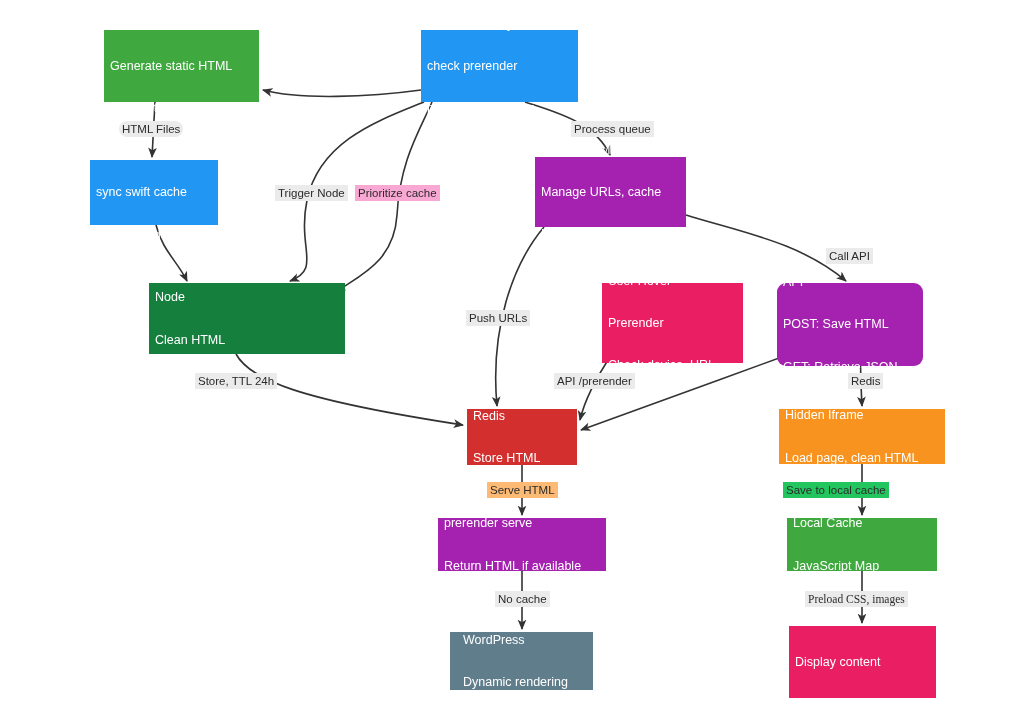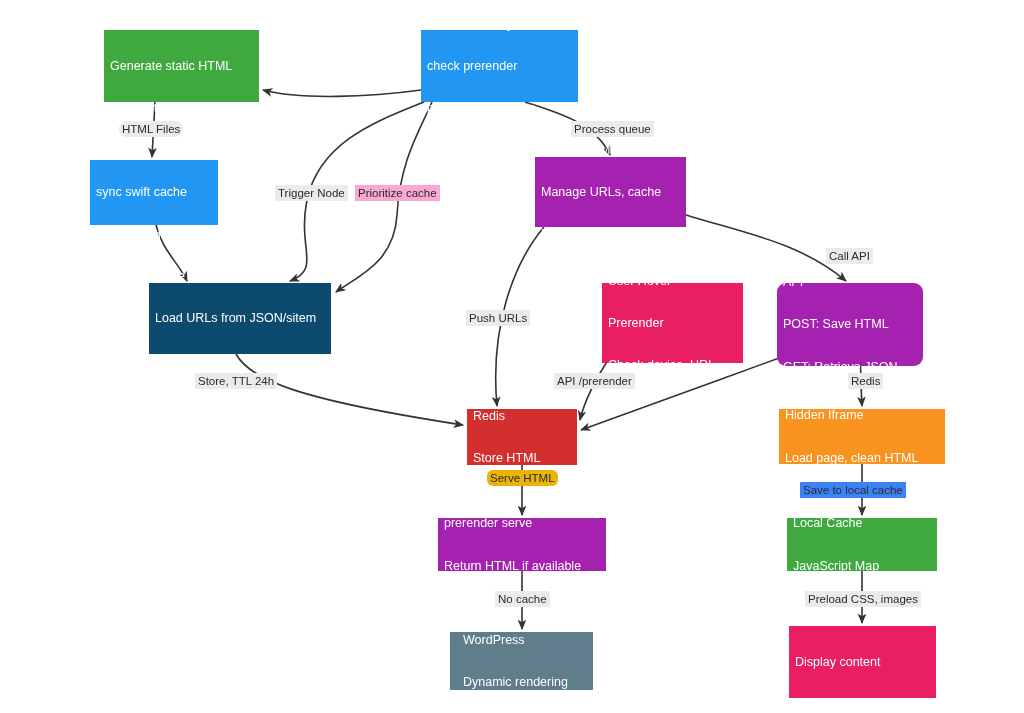--- a/index.html
+++ b/index.html
@@ -96,23 +96,22 @@
       <div class="node" style="left: 90px; top: 160px; width: 128px; height: 65px; background: rgb(33, 150, 243);">
         <div class="nline">Cron Job</div>
         <div class="nline">sync swift cache</div>
         <div class="nline">run prerender</div>
       </div>
       <div class="node" style="left: 535px; top: 157px; width: 151px; height: 70px; background: rgb(165, 33, 176);">
         <div class="nline">Prerender Manager</div>
         <div class="nline">Manage URLs, cache</div>
         <div class="nline">Log activity</div>
       </div>
-      <div class="node" style="left: 149px; top: 283px; width: 182px; height: 71px; background: #0c4a6e;">
+      <div class="node" style="left: 149px; top: 283px; width: 196px; height: 71px; background: #15803d;">
         <div class="nline">Node</div>
-        <div class="nline">Load URLs from JSON/sitem</div>
         <div class="nline">Clean HTML</div>
       </div>
       <div class="node" style="left: 602px; top: 283px; width: 141px; height: 80px; background: rgb(233, 30, 99);">
         <div class="nline">User Hover</div>
         <div class="nline">Prerender</div>
         <div class="nline">Check device, URL</div>
       </div>
       <div class="node" style="left: 777px; top: 283px; width: 146px; height: 83px; background: rgb(165, 33, 176); border-radius: 9px;">
         <div class="nline">API</div>
         <div class="nline">POST: Save HTML</div>
@@ -147,19 +146,19 @@
   <div id="label-layer">
       <div class="edge-label" style="left: 119px; top: 121px; background: rgb(235, 235, 235); border-radius: 8px;">HTML Files</div>
       <div class="edge-label" style="left: 275px; top: 185px; background: rgb(235, 235, 235);">Trigger Node</div>
       <div class="edge-label" style="left: 355px; top: 185px; background: #f9a8d4;">Prioritize cache</div>
       <div class="edge-label" style="left: 571px; top: 121px; background: rgb(235, 235, 235);">Process queue</div>
       <div class="edge-label" style="left: 826px; top: 248px; background: rgb(235, 235, 235);">Call API</div>
       <div class="edge-label" style="left: 466px; top: 310px; background: rgb(235, 235, 235);">Push URLs</div>
       <div class="edge-label" style="left: 195px; top: 373px; background: rgb(235, 235, 235);">Store, TTL 24h</div>
       <div class="edge-label" style="left: 540px; top: 373px; background: rgb(235, 235, 235); margin-left: 14px;">API /prerender</div>
       <div class="edge-label" style="left: 848px; top: 373px; background: rgb(235, 235, 235);">Redis</div>
-      <div class="edge-label" style="left: 487px; top: 470px; background: #eab308; border-radius: 6px;">Serve HTML</div>
-      <div class="edge-label" style="left: 800px; top: 482px; background: #3b82f6; text-align: right;">Save to local cache</div>
+      <div class="edge-label" style="left: 487px; top: 482px; background: #fdba74;">Serve HTML</div>
+      <div class="edge-label" style="left: 783px; top: 482px; background: #22c55e; text-align: right;">Save to local cache</div>
       <div class="edge-label" style="left: 495px; top: 591px; background: rgb(235, 235, 235);">No cache</div>
-      <div class="edge-label" style="left: 805px; top: 591px; background: rgb(235, 235, 235);">Preload CSS, images</div>
+      <div class="edge-label" style="left: 805px; top: 591px; background: rgb(235, 235, 235); font-family: Liberation Serif, serif;">Preload CSS, images</div>
     </div>
 
 </div>
 
 </body></html>

